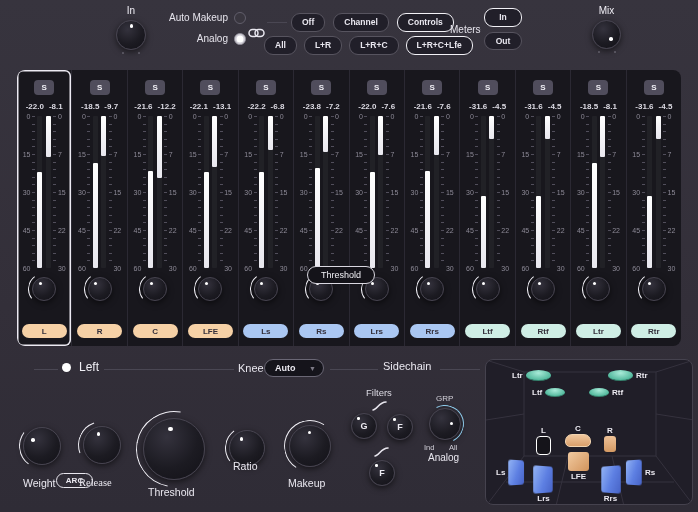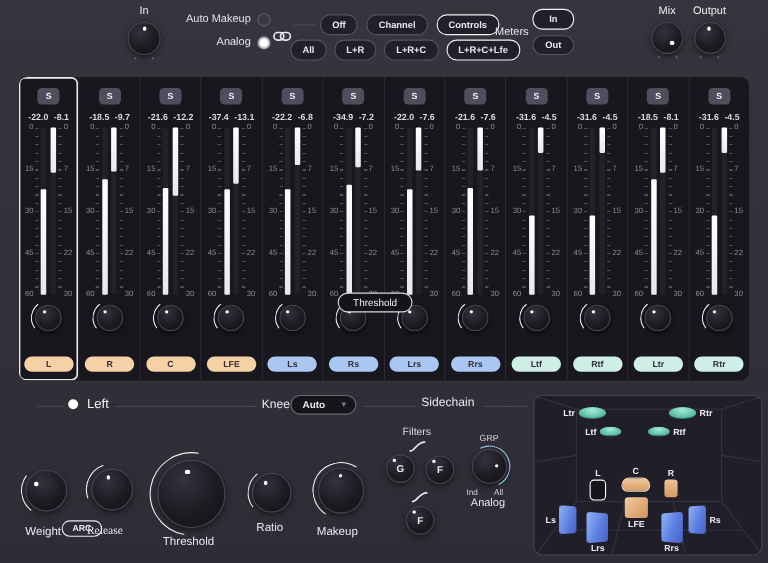--- a/index.html
+++ b/index.html
@@ -181,30 +181,20 @@
   <div class="kgroup" style="left:592px; top:5px;text-align:right;">
     <span class="klabel">Mix</span>
     <div class="knob" style="width:29px;height:29px;">
       <span class="dot" style="top:60%;left:60%;"></span>
     </div>
     <div class="kticks">
         <i></i>
         <i></i>
       </div>
   </div>
-  <div class="kgroup" style="left:630px; top:5px;">
-    <span class="klabel">Output</span>
-    <div class="knob" style="width:29px;height:29px;">
-      <span class="dot" style="top:12%;left:42%;"></span>
-    </div>
-    <div class="kticks">
-        <i></i>
-        <i></i>
-      </div>
-  </div>
 
   <div class="strips">
       <div class="strip grp-front selected">
       <button class="solo">S</button>
       <div class="vals">
         <span class="lv">-22.0</span>
         <span class="gr">-8.1</span>
       </div>
       <div class="meter">
         <div class="scale left">
@@ -304,21 +294,21 @@
       </div>
       <div class="knob strip-knob">
         <span class="arc arc-s"></span>
           <span class="dot"></span>
       </div>
       <div class="chpill">C</div>
     </div>
       <div class="strip grp-front">
       <button class="solo">S</button>
       <div class="vals">
-        <span class="lv">-37.4</span>
+        <span class="lv">-22.1</span>
         <span class="gr">-13.1</span>
       </div>
       <div class="meter">
         <div class="scale left">
             <span style="top: 0%;">0</span>
             <span style="top: 25%;">15</span>
             <span style="top: 50%;">30</span>
             <span style="top: 75%;">45</span>
             <span style="top: 100%;">60</span>
           </div>
@@ -376,21 +366,21 @@
       </div>
       <div class="knob strip-knob">
         <span class="arc arc-s"></span>
           <span class="dot"></span>
       </div>
       <div class="chpill">Ls</div>
     </div>
       <div class="strip grp-surround">
       <button class="solo">S</button>
       <div class="vals">
-        <span class="lv">-34.9</span>
+        <span class="lv">-23.8</span>
         <span class="gr">-7.2</span>
       </div>
       <div class="meter">
         <div class="scale left">
             <span style="top: 0%;">0</span>
             <span style="top: 25%;">15</span>
             <span style="top: 50%;">30</span>
             <span style="top: 75%;">45</span>
             <span style="top: 100%;">60</span>
           </div>
@@ -663,21 +653,21 @@
   <span class="biglabel" style="left:79px;top:477px;font-family:Liberation Serif, serif;">Release</span>
   <div class="knob" style="position:absolute;left:143px;top:418px;width:62px;height:62px;">
     <span class="arc arc-l"></span>
       <span class="dot" style="top:13%;left:40%;width:4.5px;height:4.5px;"></span>
   </div>
   <span class="biglabel" style="left:148px;top:486px;">Threshold</span>
   <div class="knob" style="position:absolute;left:229px;top:430px;width:36px;height:36px;">
     <span class="arc arc-s"></span>
       <span class="dot" style="top:18%;left:28%;"></span>
   </div>
-  <span class="biglabel" style="left:233px;top:474px;">Ratio</span>
+  <span class="biglabel" style="left:233px;top:460px;">Ratio</span>
   <div class="knob" style="position:absolute;left:289px;top:425px;width:42px;height:42px;">
     <span class="arc arc-mk"></span>
       <span class="dot" style="top:12%;left:44%;"></span>
   </div>
   <span class="biglabel" style="left:288px;top:477px;">Makeup</span>
 
   <span class="sc-title">Sidechain</span>
   <span class="sc-filters">Filters</span>
   <svg class="ficon" style="left:372px;top:401px;" width="15" height="10" viewBox="0 0 15 10">
     <path d="M1,9 C5,9 7,1 14,1" fill="none" stroke="#e9e7ef" stroke-width="1.6" stroke-linecap="round"></path>

